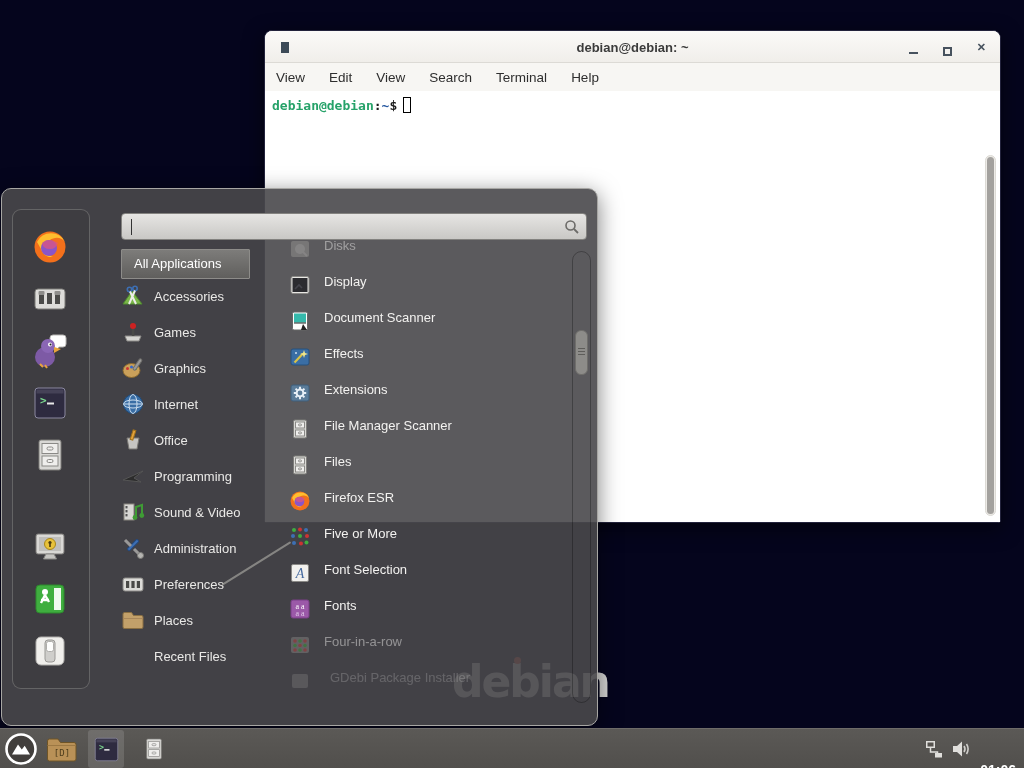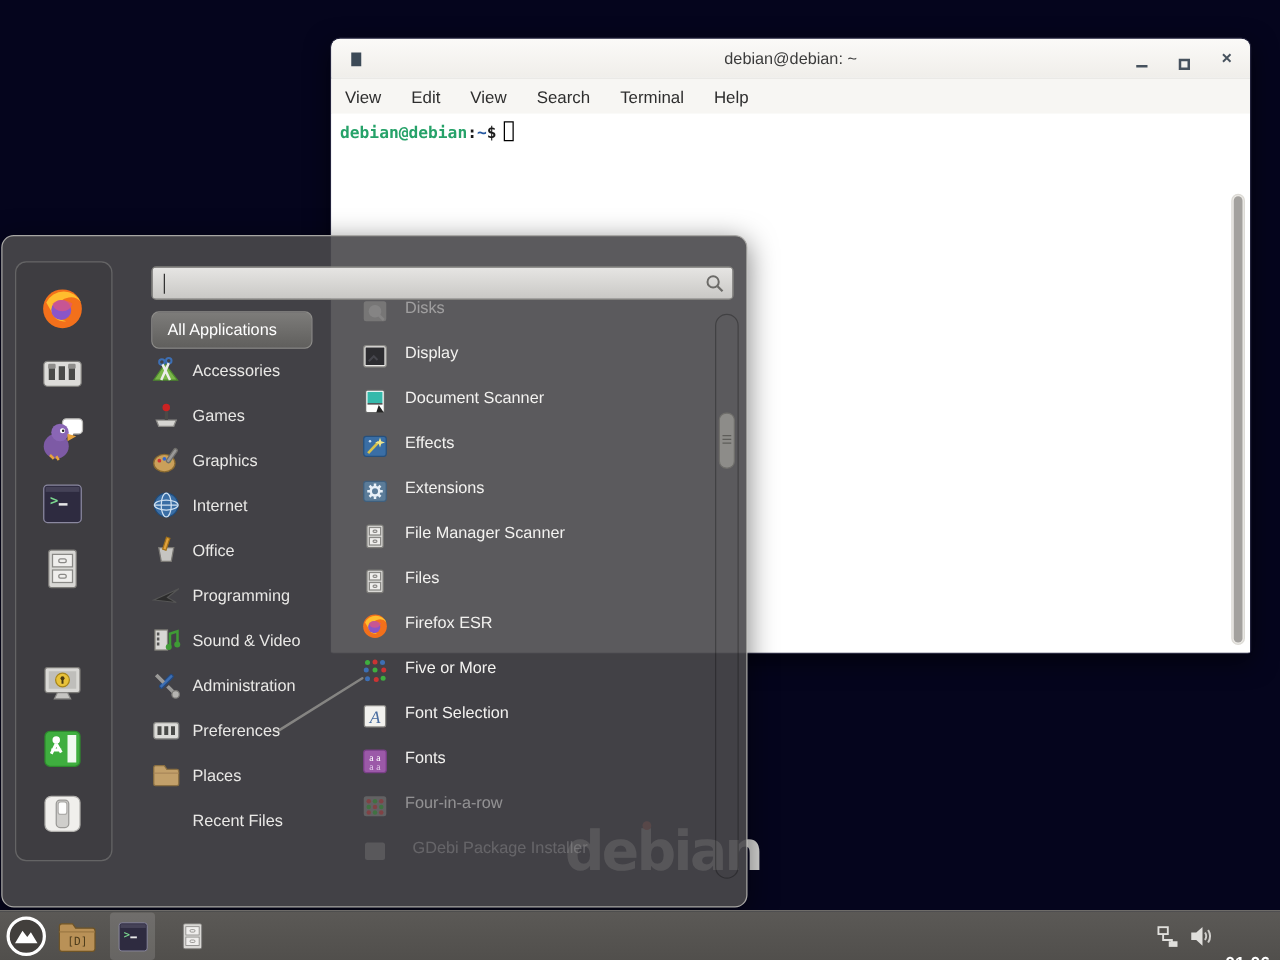--- a/index.html
+++ b/index.html
@@ -15,21 +15,21 @@
 
   
   #terminal { position:absolute; left:264px; top:30px; width:737px; height:493px; z-index:2;
     border:1px solid #23233c; border-radius:8px 8px 3px 3px;
     box-shadow:0 6px 20px rgba(0,0,0,.55); background:#ffffff; }
   .titlebar { position:relative; height:32px; border-radius:7px 7px 0 0;
     background:linear-gradient(#fbfaf8,#f0eeea); border-bottom:1px solid #dcdad5;
     text-align:center; line-height:32px; }
   .win-app-icon { position:absolute; left:16px; top:11px; width:8px; height:11px;
     background:#3c4a57; }
-  .win-title { font-size:13px; font-weight:normal; color:#3b3b3b; }
+  .win-title { font-size:13px; font-weight:bold; color:#3b3b3b; }
   .wc-min { position:absolute; right:82px; top:21px; width:9px; height:2px; background:#47525e; }
   .wc-max { position:absolute; right:48px; top:16px; width:9px; height:9px; border:2px solid #47525e; }
   .wc-close { position:absolute; right:14px; top:0; line-height:32px; font-size:11px;
     color:#47525e; font-weight:bold; }
   .menubar { display:flex; gap:24px; align-items:center; height:28px; padding-left:11px;
     background:#f7f6f3; font-size:13.5px; color:#2e2e2e; }
   .menubar span { cursor:default; }
   .term-content { position:relative; height:431px; background:#fff;
     font-family:"DejaVu Sans Mono","Liberation Mono",monospace; font-size:13px; font-weight:bold;
     padding:6px 0 0 7px; }
@@ -49,21 +49,21 @@
     border:1px solid rgba(175,175,170,.35); border-radius:9px; background:rgba(25,25,25,.10); }
   .fav { position:absolute; left:30px; width:36px; height:36px; }
   .search-box { position:absolute; left:119px; top:24px; width:466px; height:27px;
     border:1px solid #83827f; border-radius:4px;
     background:linear-gradient(#e6e5e3,#c9c8c5); }
   .search-box input { position:absolute; inset:0; width:100%; height:100%; border:none;
     background:transparent; padding:0 26px 0 9px; font-size:13px; color:#222; outline:none; }
   .search-caret { position:absolute; left:9px; top:5px; width:1px; height:16px; background:#333; }
   .search-mag { position:absolute; right:6px; top:5px; }
   .allapps-btn { position:absolute; left:119px; top:60px; width:129px; height:30px;
-    border:1px solid #8d8c89; border-radius:6px; background:linear-gradient(#7d7c7a,#605f5d);
+    border:1px solid #8d8c89; border-radius:1px; background:linear-gradient(#7d7c7a,#605f5d);
     color:#fff; font-size:13px; line-height:28px; padding-left:12px; }
   .cat-row { position:absolute; left:119px; width:150px; height:36px;
     display:flex; align-items:center; gap:9px; color:#e9e8e6; font-size:13px; }
   .cat-row svg { flex:0 0 24px; }
   .cat-row.no-icon { padding-left:33px; }
   .app-row { position:absolute; left:287px; width:288px; height:36px;
     display:flex; align-items:flex-start; gap:13px; color:#f3f2f0; font-size:13px; }
   .app-row svg { flex:0 0 22px; }
   .dim1 { opacity:.45; } .dim2 { opacity:.2;gap:19px; }
   .menu-scroll-channel { position:absolute; left:570px; top:62px; width:19px; height:452px;

